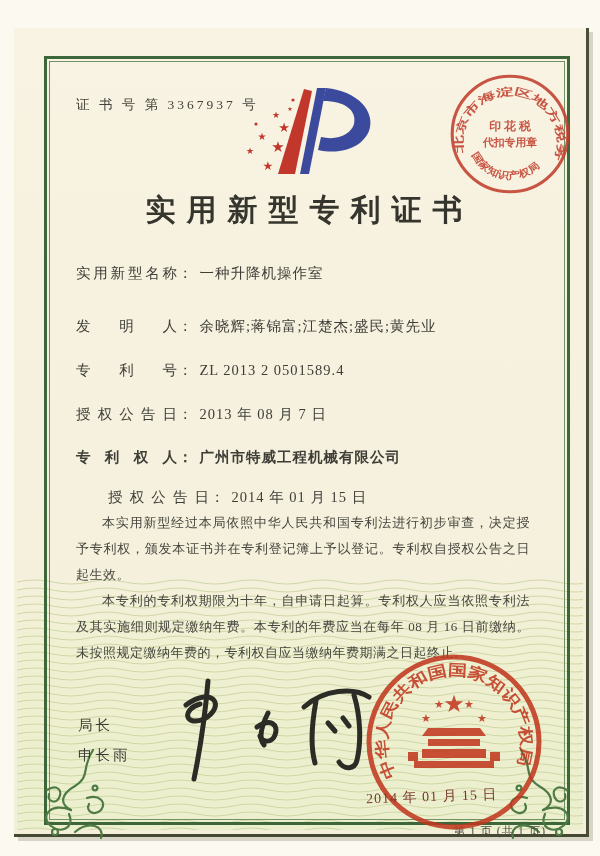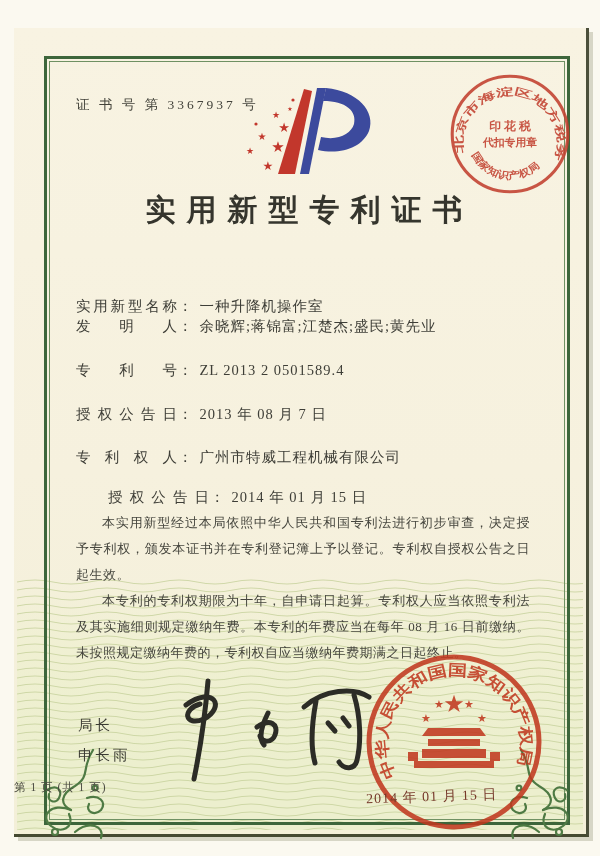--- a/index.html
+++ b/index.html
@@ -31,34 +31,34 @@
     font-size:13.5px;color:#42423a;letter-spacing:3px;}
   .logo{position:absolute;left:224px;top:56px;width:140px;height:96px;z-index:2;}
   .tax-stamp{position:absolute;left:432px;top:42px;width:128px;height:128px;z-index:4;opacity:.88;}
   .title{position:absolute;left:8px;right:0;top:162px;z-index:2;text-align:center;
     font-size:30px;font-weight:600;color:#35352d;letter-spacing:11px;text-indent:11px;}
 
   .field{position:absolute;left:62px;z-index:2;font-size:14.5px;color:#3e3e37;
     letter-spacing:1px;white-space:nowrap;}
   .flabel{display:inline-block;width:102px;text-align:justify;text-align-last:justify;}
   .fcolon{margin-right:6px;}
-  .f0{top:236px;margin-top:33px;} .f1{top:289px;} .f2{top:333px;} .f3{top:377px;} .f4{top:420px;} .f5{top:460px;margin-left:32px;}
+  .f0{top:236px;} .f1{top:289px;} .f2{top:333px;} .f3{top:377px;} .f4{top:420px;font-weight:bold;} .f5{top:460px;margin-left:32px;}
 
   .legal{position:absolute;left:62px;top:482px;width:454px;z-index:2;
     font-size:13px;line-height:26px;color:#46463e;letter-spacing:.5px;text-align:justify;}
   .legal p{margin:0;text-indent:2em;}
 
   .director{position:absolute;left:64px;top:682px;z-index:3;font-size:14.5px;
     color:#3c3c34;letter-spacing:3px;line-height:30px;}
   .signature{position:absolute;left:150px;top:645px;width:225px;height:118px;z-index:3;}
 
   .office-seal{position:absolute;left:346px;top:620px;width:188px;height:188px;z-index:4;opacity:.87;}
   .seal-date{position:absolute;left:352px;top:760px;z-index:5;font-size:14px;
     color:#76392a;letter-spacing:1px;transform:rotate(-2deg);white-space:nowrap;}
-  .footer{position:absolute;left:0;right:40px;top:752px;z-index:2;text-align:left;
+  .footer{position:absolute;left:0;right:40px;top:796px;z-index:2;text-align:right;
     font-size:11.5px;color:#4b4b41;letter-spacing:1px;}
 </style>
 </head>
 <body>
 
 <div class="page">
 
   <div class="waves">
     <svg width="100%" height="100%" preserveAspectRatio="none">
       <defs>

